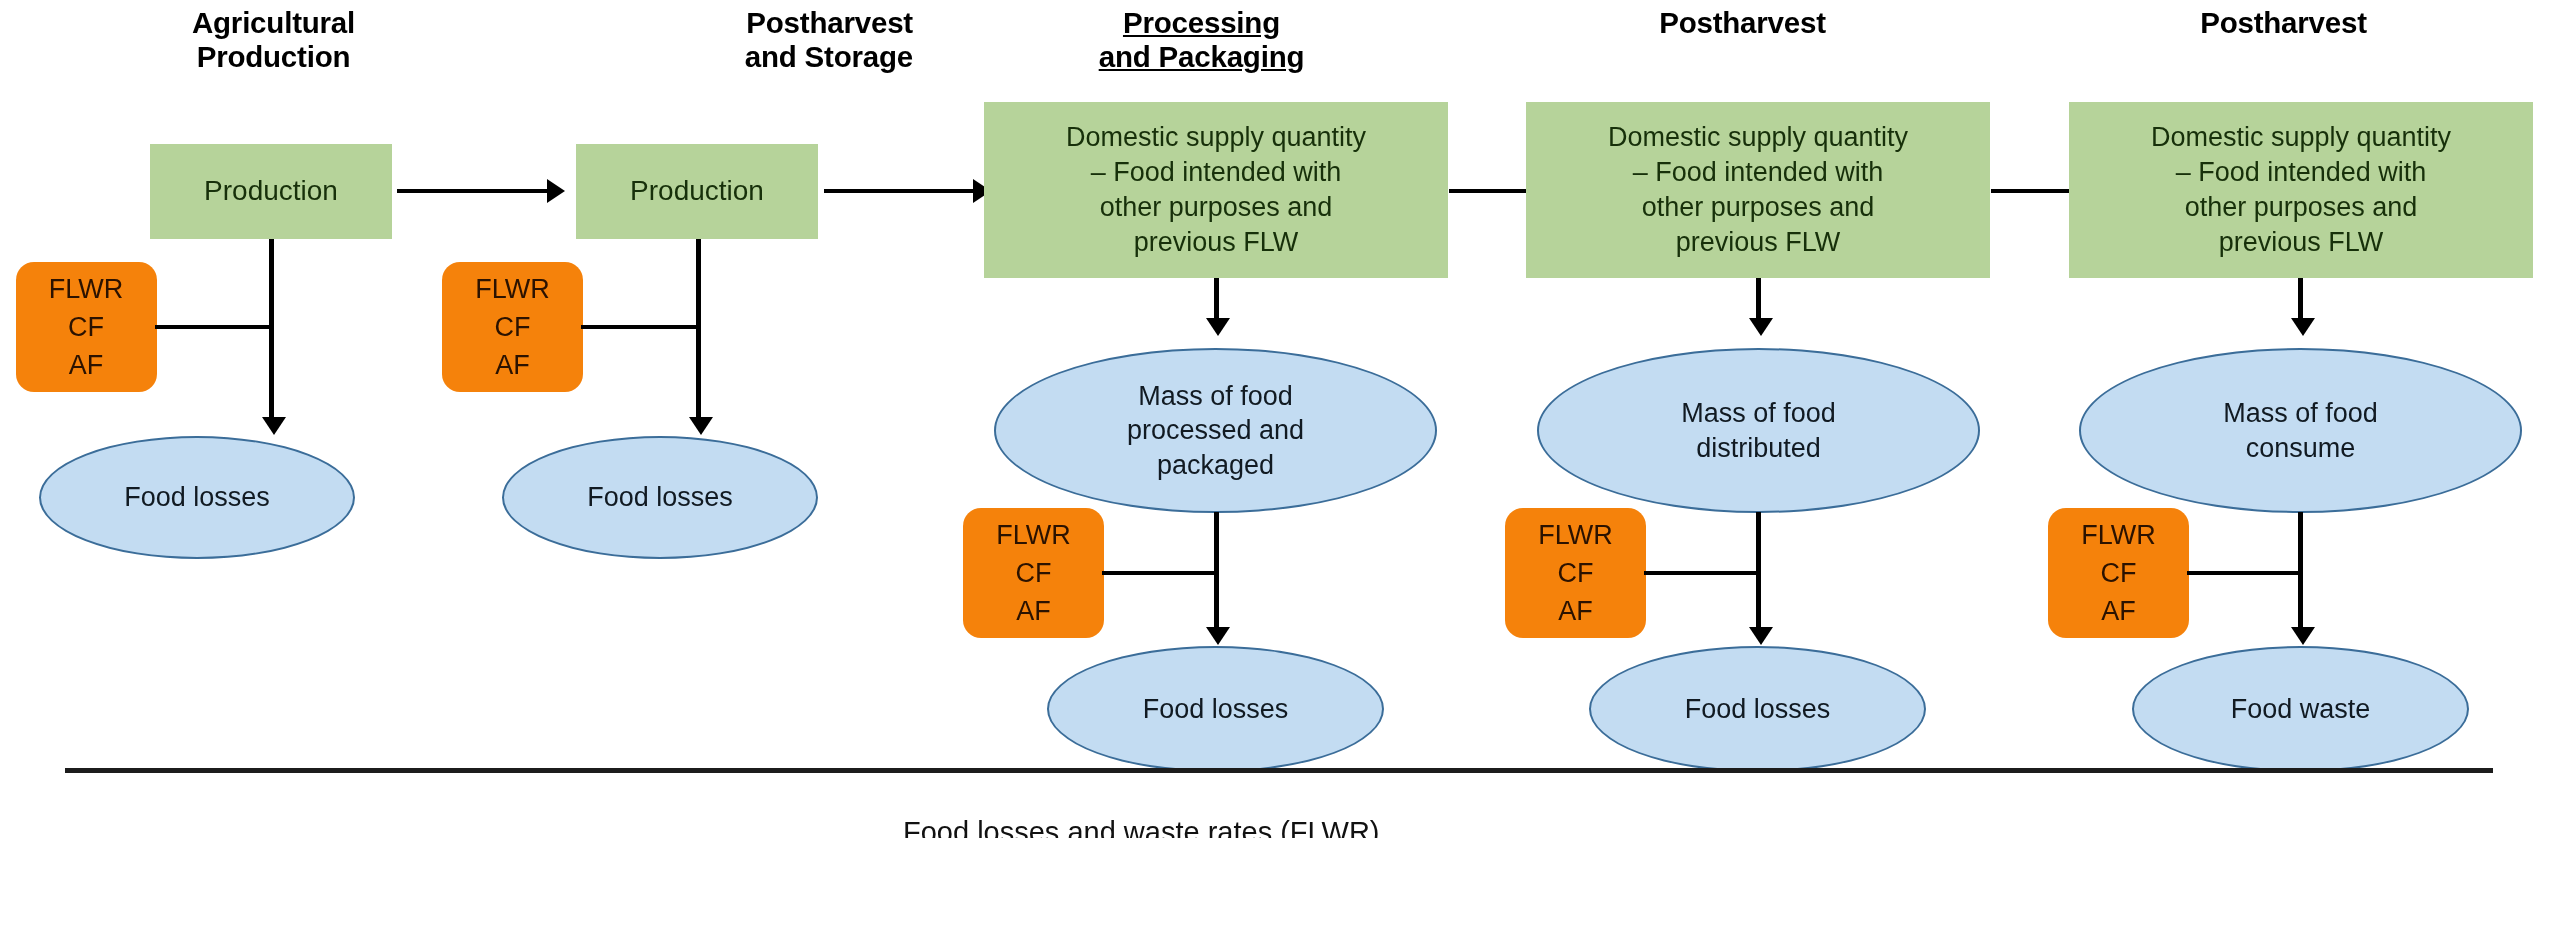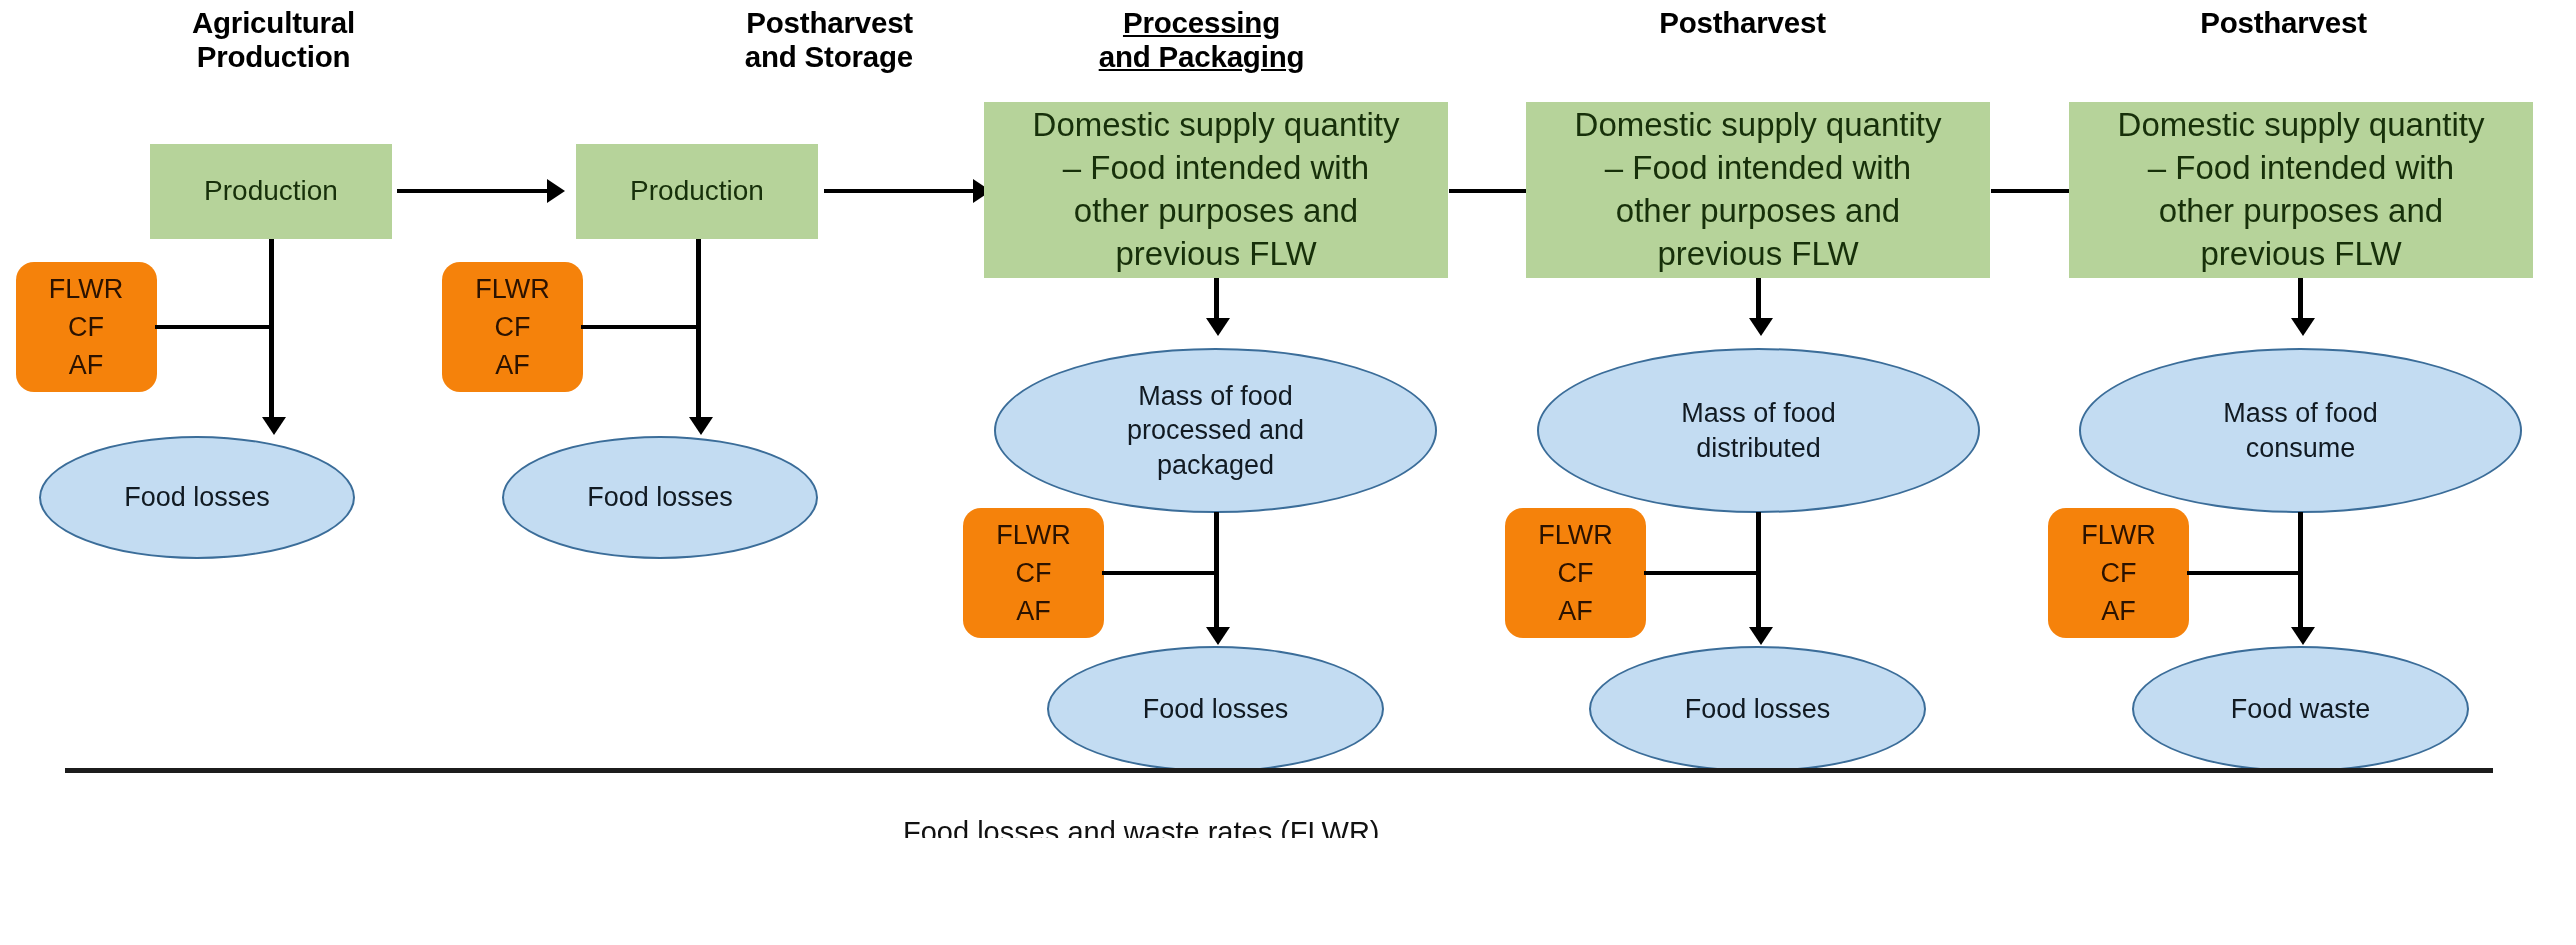--- a/index.html
+++ b/index.html
@@ -27,21 +27,21 @@
   }
   
   .green-box{
     position:absolute;
     background:#b6d39a;
     color:#17300a;
     display:flex;
     align-items:center;
     justify-content:center;
     text-align:center;
-    font-size:33px;
+    font-size:27px;
     line-height:1.30;
     padding:2.8px 12.6px;
     box-sizing:border-box;
     white-space:pre-line;
   }
   .green-box.small{font-size:28px;}
   
   .orange-box{
     position:absolute;
     background:#f5820b;

